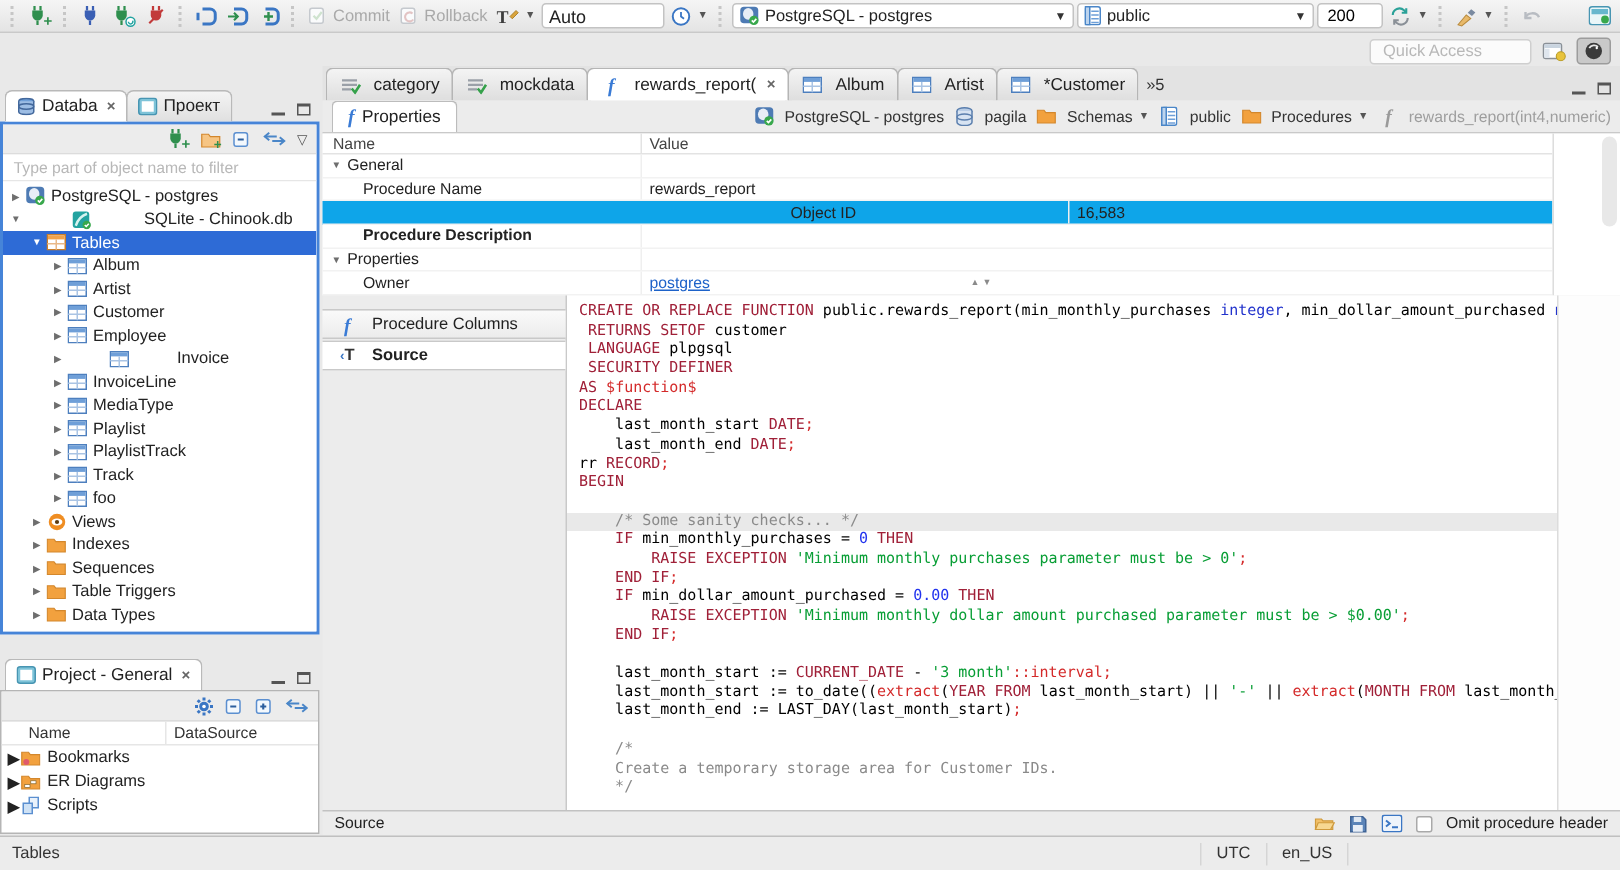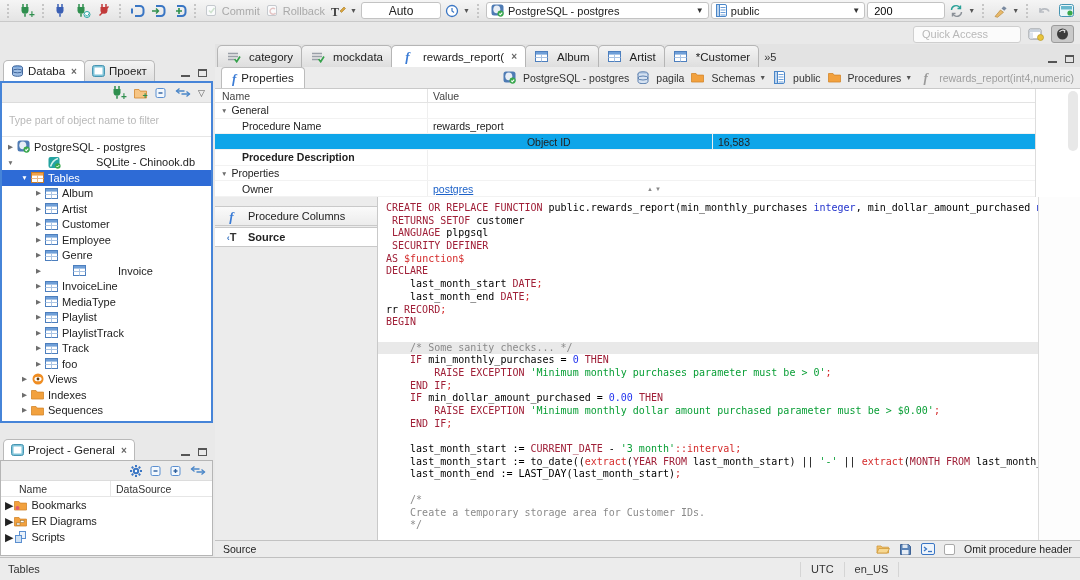--- a/index.html
+++ b/index.html
@@ -11,24 +11,24 @@
   #toolbar { position:absolute; top:0; left:0; width:1080px; height:22px;
     background:linear-gradient(#f5f5f5,#e4e4e4); border-bottom:1px solid #c9c9c9;
     display:flex; align-items:center; padding:0 4px; gap:2px; }
   .grip { width:4px; height:14px; border-left:2px dotted #c6c6c6; margin:0 3px; }
   .tbtn { height:19px; display:flex; align-items:center; gap:3px; padding:0 2px; border-radius:3px; }
   .tbtn .lbl { color:#a9a9a9; font-size:11px; }
   .darr { font-size:7px; color:#555; margin-left:1px; }
   .combo { height:17px; background:#fff; border:1px solid #c3c3c3; border-radius:3px;
     display:flex; align-items:center; gap:4px; padding:0 4px; font-size:11px; }
   .combo .carr { margin-left:auto; font-size:8px; color:#333; }
-  #auto-combo { width:82px; justify-content:center; font-size:12px; }
+  #auto-combo { width:82px; justify-content:flex-start; font-size:12px; }
   #conn-combo { width:228px; }
   #schema-combo { width:158px; }
-  #fetch-input { width:78px; height:17px; border:1px solid #c3c3c3; border-radius:3px;
+  #fetch-input { width:44px; height:17px; border:1px solid #c3c3c3; border-radius:3px;
     padding:0 6px; font-size:11px; background:#fff; font-family:"Liberation Sans",sans-serif; }
   .rspacer { flex:1; }
 
   
   #qa-row { position:absolute; top:25px; right:6px; display:flex; align-items:center; gap:7px; }
   #quick-access { width:108px; height:17px; border:1px solid #cfcfcf; border-radius:3px;
     background:#fbfbfb; font-size:11px; padding:0 8px; font-family:"Liberation Sans",sans-serif; }
   input::placeholder { color:#b8b8b8; }
   .pressed { background:#c9c9c9; border:1px solid #9c9c9c; border-radius:3px; padding:1px 2px; }
 
@@ -42,21 +42,21 @@
   .winbtns { margin-left:auto; display:flex; gap:8px; align-items:center; padding:0 6px 4px 0; }
   .minbtn { width:9px; height:8px; border-bottom:2px solid #555; }
   .maxbtn { width:9px; height:8px; border:1px solid #555; border-top:2px solid #555; }
 
   
   #nav { position:absolute; left:0; top:44px; width:213px; height:379px; display:flex; flex-direction:column; }
   #nav-body { flex:1; border:2px solid #4684d8; background:#fff; display:flex; flex-direction:column; overflow:hidden; }
   .view-toolbar { height:20px; background:#ececec; display:flex; justify-content:flex-end;
     align-items:center; gap:7px; padding:0 6px; border-bottom:1px solid #dcdcdc; }
   .vmenu { font-size:9px; color:#555; }
-  #filter-input { height:34px; width:100%; border:none; border-bottom:1px solid #e6e6e6;
+  #filter-input { height:18px; width:100%; border:none; border-bottom:1px solid #e6e6e6;
     padding:0 7px; font-size:10.5px; font-family:"Liberation Sans",sans-serif; }
   #tree { flex:1; overflow:hidden; padding-top:2px; background:#fff; }
   .trow { height:15.5px; display:flex; align-items:center; white-space:nowrap; font-size:11px; }
   .trow .arr { width:11px; flex:none; text-align:center; font-size:6.5px; color:#6e6e6e; }
   .ticon { width:15px; height:13px; flex:none; display:inline-flex; align-items:center; justify-content:center; margin-right:3px; }
   .trow.sel { background:var(--sel); color:#fff; }
   .trow.sel .arr { color:#fff; }
   .fxg { font-family:"Liberation Serif",serif; font-style:italic; font-weight:bold; font-size:13px; line-height:1; color:#3a7bd5; }
   .fxg.gray { color:#9a9a9a; }
 
@@ -465,32 +465,20 @@
             <span class="arr">▶</span>
             <span class="ticon">
               <svg width="13" height="11">
                 <rect x="0.5" y="0.5" width="12" height="10" fill="#fff" stroke="#4d7fbe"></rect>
                 <rect x="1" y="1" width="11" height="2.6" fill="#6f9fd8"></rect>
                 <line x1="0.5" y1="6.5" x2="12.5" y2="6.5" stroke="#aac4e4"></line>
                 <line x1="6.5" y1="3.6" x2="6.5" y2="10.5" stroke="#aac4e4"></line>
               </svg>
             </span>
             <span>Employee</span>
-          </div>
-          <div class="trow" style="padding-left: 31px;">
-            <span class="arr">▶</span>
-            <span class="ticon">
-              <svg width="13" height="11">
-                <rect x="0.5" y="0.5" width="12" height="10" fill="#fff" stroke="#4d7fbe"></rect>
-                <rect x="1" y="1" width="11" height="2.6" fill="#6f9fd8"></rect>
-                <line x1="0.5" y1="6.5" x2="12.5" y2="6.5" stroke="#aac4e4"></line>
-                <line x1="6.5" y1="3.6" x2="6.5" y2="10.5" stroke="#aac4e4"></line>
-              </svg>
-            </span>
-            <span>Genre</span>
           </div>
           <div class="trow" style="padding-left: 31px; gap: 28px;">
             <span class="arr">▶</span>
             <span class="ticon">
               <svg width="13" height="11">
                 <rect x="0.5" y="0.5" width="12" height="10" fill="#fff" stroke="#4d7fbe"></rect>
                 <rect x="1" y="1" width="11" height="2.6" fill="#6f9fd8"></rect>
                 <line x1="0.5" y1="6.5" x2="12.5" y2="6.5" stroke="#aac4e4"></line>
                 <line x1="6.5" y1="3.6" x2="6.5" y2="10.5" stroke="#aac4e4"></line>
               </svg>

